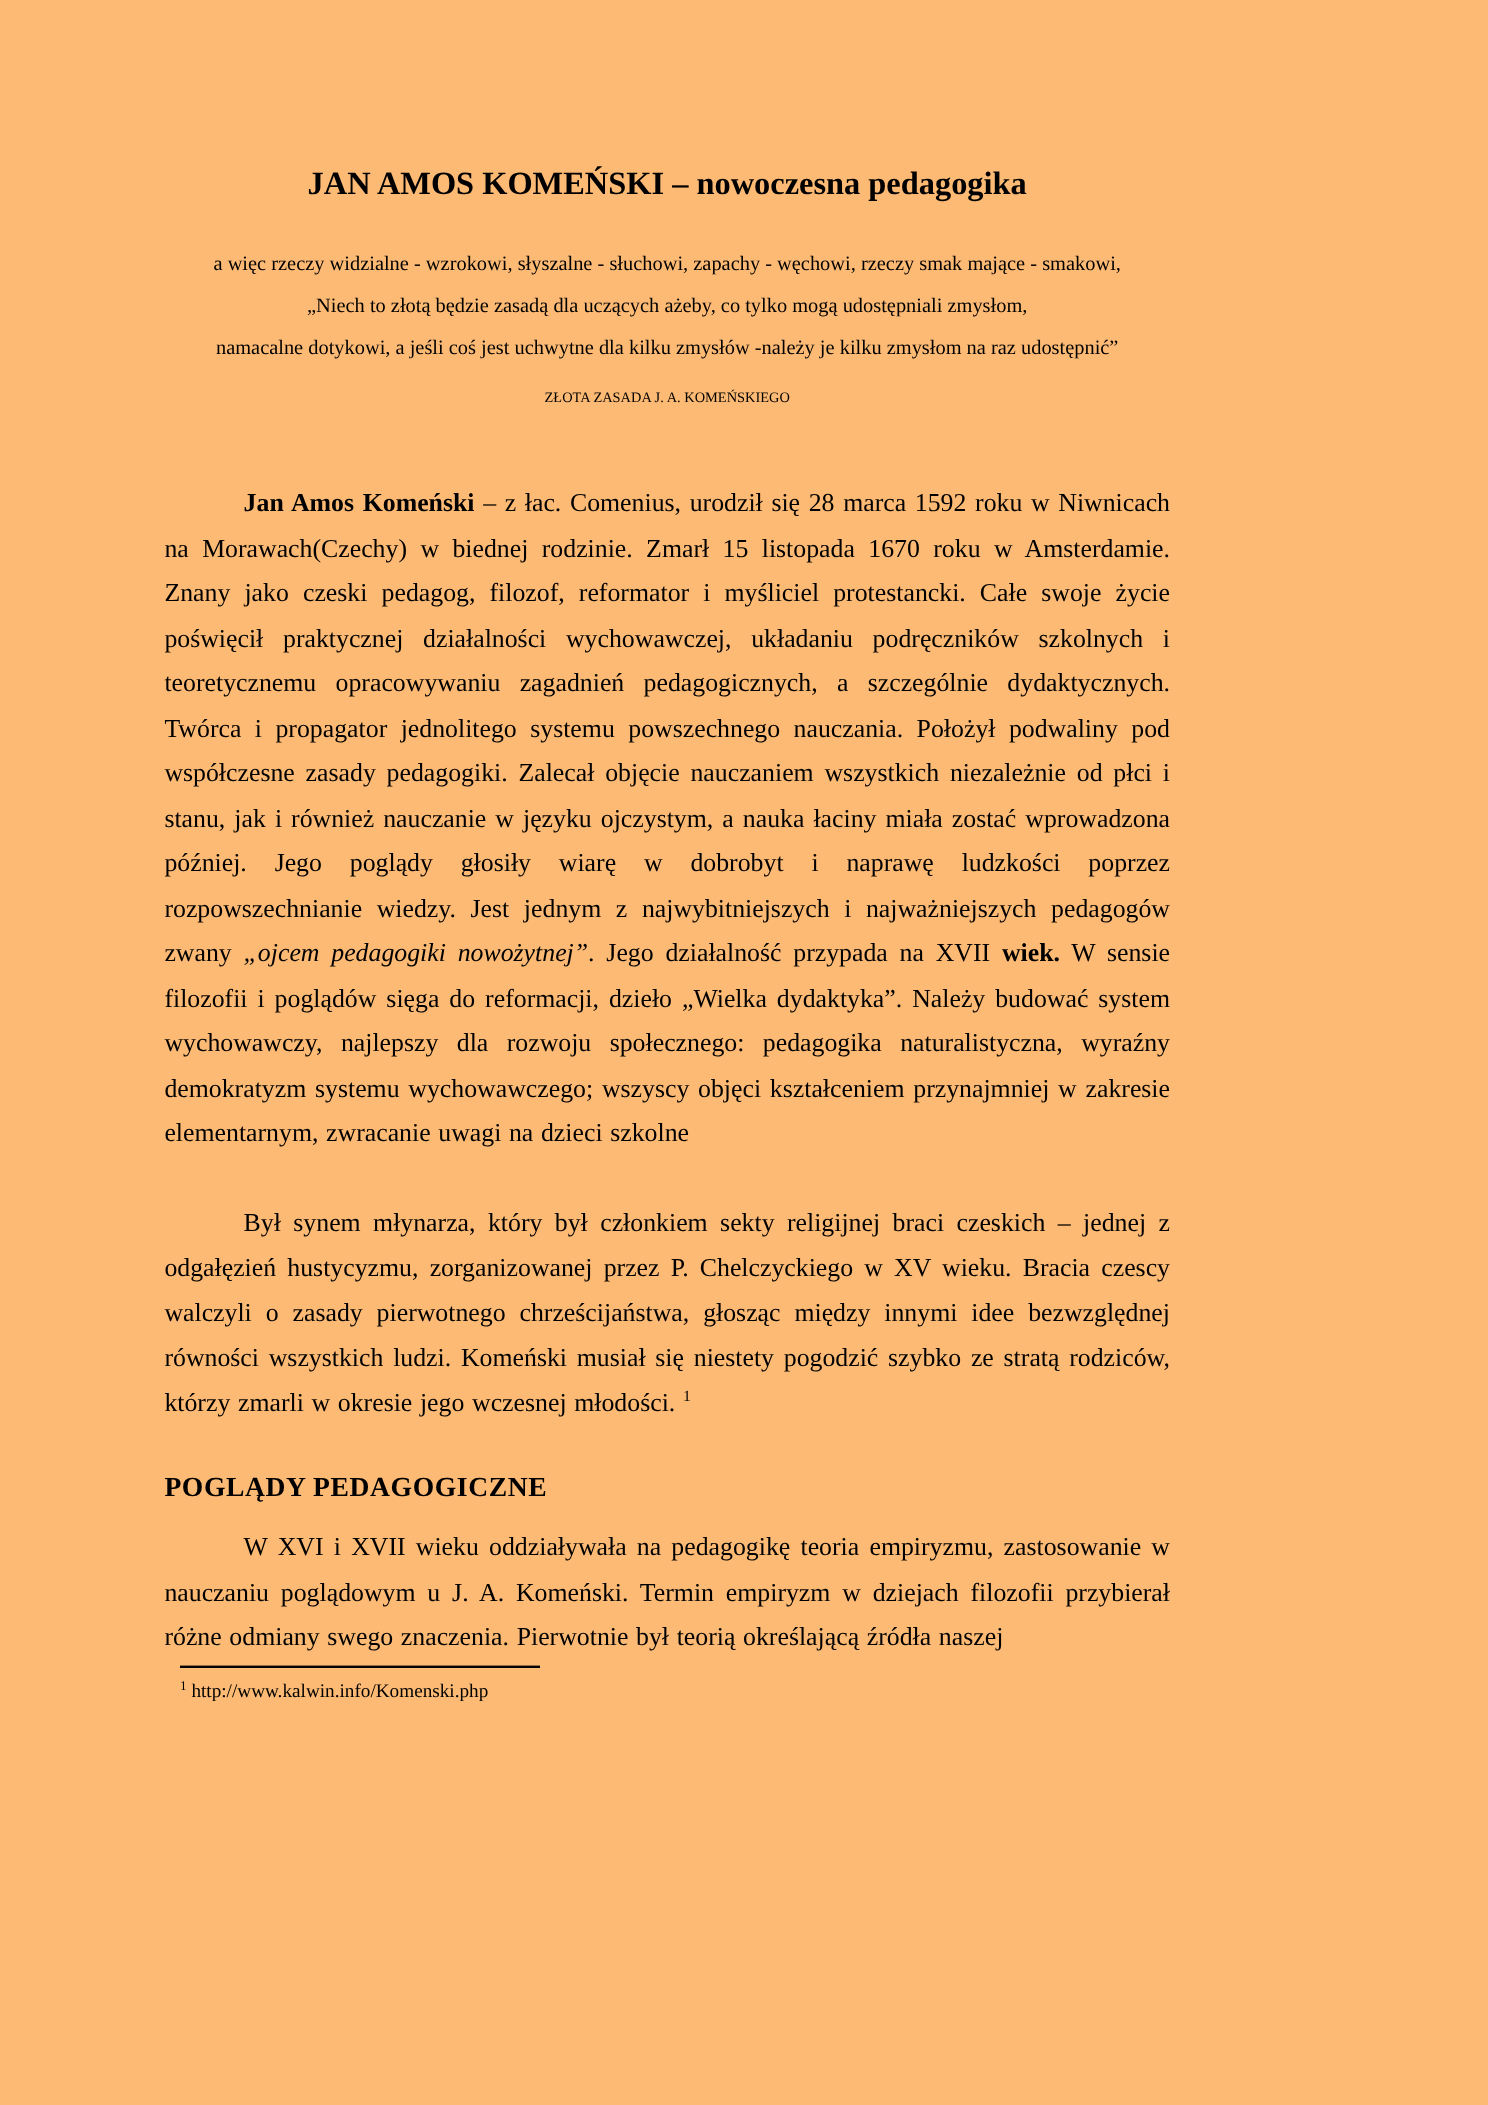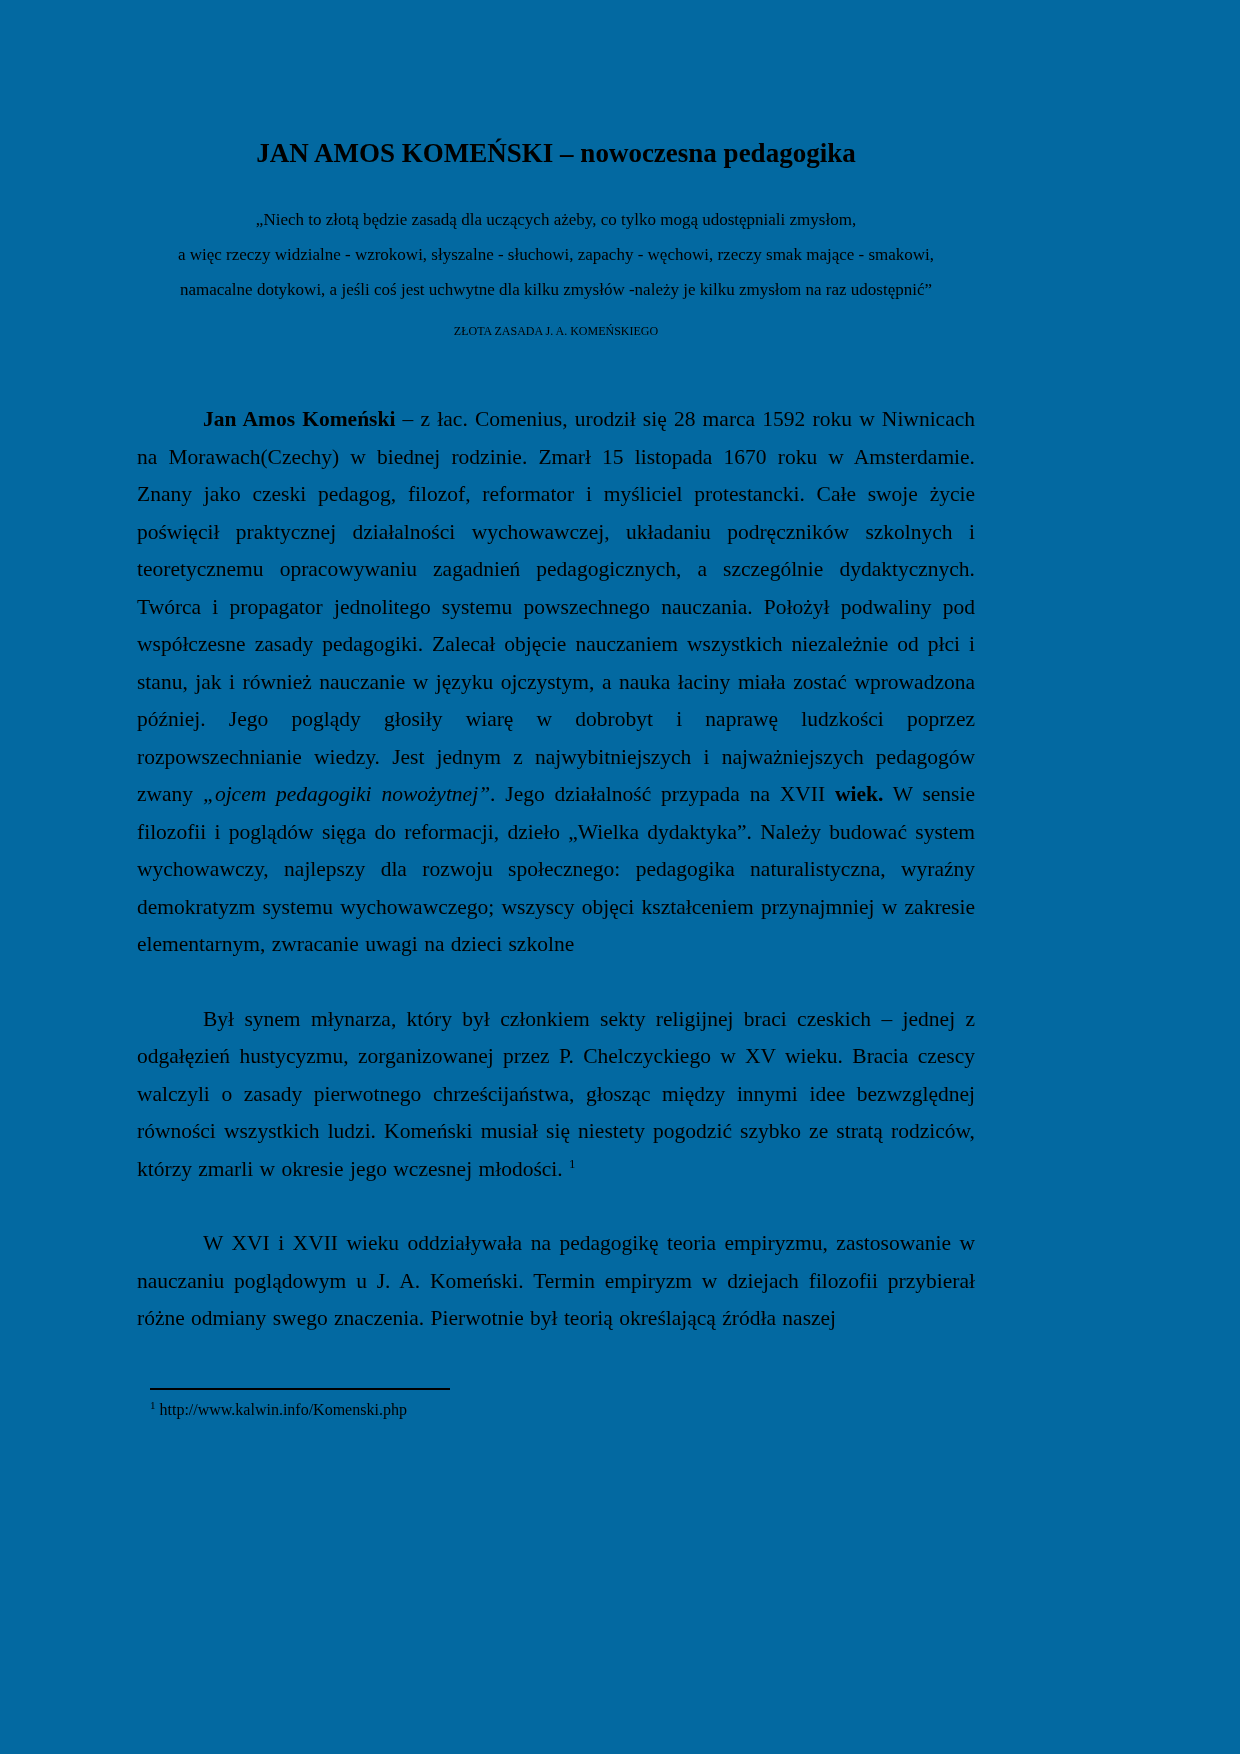--- a/index.html
+++ b/index.html
@@ -3,21 +3,21 @@
 <meta charset="utf-8">
 <style>
   * { margin: 0; padding: 0; box-sizing: border-box; }
   html, body { background: #ffffff; }
   .page {
     position: relative;
     width: 1240px;
     height: 1754px;
     margin: 0 auto;
     padding: 136px 265px 0 137px;
-    background: #0369a1;
+    background: #fdba74;
     color: #000000;
     font-family: "Liberation Serif", "DejaVu Serif", serif;
     overflow: hidden;
   }
   .title {
     font-size: 27px;
     line-height: 34px;
     font-weight: bold;
     text-align: center;
     margin-bottom: 32px;
@@ -80,31 +80,32 @@
   }
 </style>
 </head>
 <body>
 
 <div class="page">
 
   <h1 class="title">JAN AMOS KOMEŃSKI – nowoczesna pedagogika</h1>
 
   <div class="epigraph">
+    <div>a więc rzeczy widzialne - wzrokowi, słyszalne - słuchowi, zapachy - węchowi, rzeczy smak mające - smakowi,</div>
     <div>„Niech to złotą będzie zasadą dla uczących ażeby, co tylko mogą udostępniali zmysłom,</div>
-    <div>a więc rzeczy widzialne - wzrokowi, słyszalne - słuchowi, zapachy - węchowi, rzeczy smak mające - smakowi,</div>
     <div>namacalne dotykowi, a jeśli coś jest uchwytne dla kilku zmysłów -należy je kilku zmysłom na raz udostępnić”</div>
   </div>
 
   <div class="attribution">ZŁOTA ZASADA J. A. KOMEŃSKIEGO</div>
 
   <p class="body-par"><span class="bold">Jan Amos Komeński</span><span> – z łac. Comenius, urodził się 28 marca 1592 roku w Niwnicach na Morawach(Czechy) w biednej rodzinie. Zmarł 15 listopada 1670 roku w Amsterdamie. Znany jako czeski pedagog, filozof, reformator i myśliciel protestancki. Całe swoje życie poświęcił praktycznej działalności wychowawczej, układaniu podręczników szkolnych i teoretycznemu opracowywaniu zagadnień pedagogicznych, a szczególnie dydaktycznych. Twórca i propagator jednolitego systemu powszechnego nauczania. Położył podwaliny pod współczesne zasady pedagogiki. Zalecał objęcie nauczaniem wszystkich niezależnie od płci i stanu, jak i również nauczanie w języku ojczystym, a nauka łaciny miała zostać wprowadzona później. Jego poglądy głosiły wiarę w dobrobyt i naprawę ludzkości poprzez rozpowszechnianie wiedzy. Jest jednym z najwybitniejszych i najważniejszych pedagogów zwany </span><span class="italic">„ojcem pedagogiki nowożytnej”</span><span>. Jego działalność przypada na XVII </span><span class="bold">wiek.</span><span> W sensie filozofii i poglądów sięga do reformacji, dzieło „Wielka dydaktyka”. Należy budować system wychowawczy, najlepszy dla rozwoju społecznego: pedagogika naturalistyczna, wyraźny demokratyzm systemu wychowawczego;  wszyscy objęci kształceniem przynajmniej w zakresie elementarnym, zwracanie uwagi na dzieci szkolne</span></p>
 
   <p class="body-par"><span>Był synem młynarza, który był członkiem sekty religijnej braci czeskich – jednej z odgałęzień hustycyzmu, zorganizowanej przez P. Chelczyckiego w XV wieku. Bracia czescy walczyli o zasady pierwotnego chrześcijaństwa, głosząc między innymi idee bezwzględnej równości wszystkich ludzi. Komeński musiał się niestety pogodzić szybko ze stratą rodziców, którzy zmarli w okresie jego wczesnej młodości. </span><sup class="fn-ref">1</sup></p>
 
+  <h2 class="section-heading">POGLĄDY PEDAGOGICZNE</h2>
 
   <p class="body-par"><span>W XVI i XVII wieku oddziaływała na pedagogikę teoria empiryzmu, zastosowanie w nauczaniu poglądowym u J. A. Komeński. Termin empiryzm w dziejach filozofii przybierał różne odmiany swego znaczenia. Pierwotnie był teorią określającą źródła naszej</span></p>
 
   <div class="footnote-area">
     <div class="footnote-rule"></div>
     <div class="footnote-text"><sup>1</sup><span>http://www.kalwin.info/Komenski.php</span></div>
   </div>
 
 </div>
 

